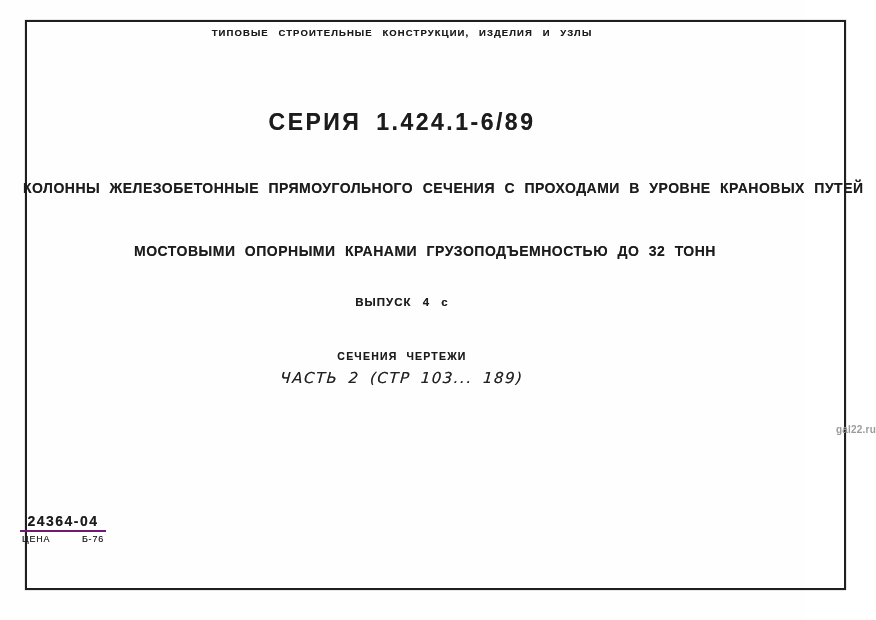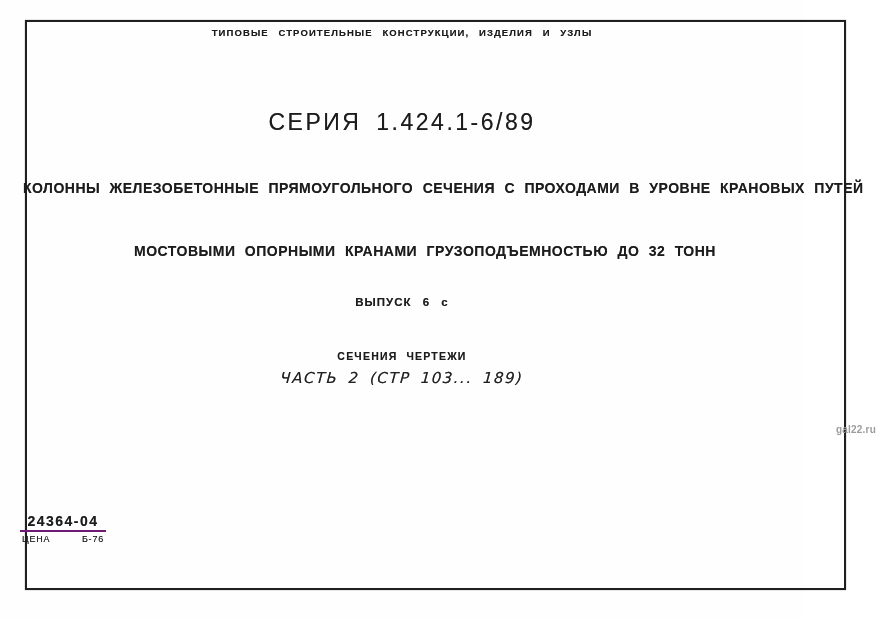--- a/index.html
+++ b/index.html
@@ -39,21 +39,21 @@
   .header-line {
     top: 27px;
     font-size: 9.5px;
     font-weight: bold;
     letter-spacing: 1.1px;
     word-spacing: 6px;
   }
   .series-title {
     top: 109px;
     font-size: 23px;
-    font-weight: normal;
+    font-weight: bold;
     letter-spacing: 2.5px;
     word-spacing: 6px;
   }
   .desc {
     font-size: 14px;
     font-weight: bold;
     letter-spacing: .5px;
     word-spacing: 5px;
     margin-left: 23px;
   }
@@ -138,21 +138,21 @@
 
   <div class="line header-line">ТИПОВЫЕ СТРОИТЕЛЬНЫЕ КОНСТРУКЦИИ, ИЗДЕЛИЯ И УЗЛЫ</div>
 
   <div class="line series-title">СЕРИЯ 1.424.1-6/89</div>
 
   <div class="line desc desc-1">КОЛОННЫ ЖЕЛЕЗОБЕТОННЫЕ ПРЯМОУГОЛЬНОГО СЕЧЕНИЯ С ПРОХОДАМИ В УРОВНЕ КРАНОВЫХ ПУТЕЙ</div>
 
 
   <div class="line desc desc-3">МОСТОВЫМИ ОПОРНЫМИ КРАНАМИ ГРУЗОПОДЪЕМНОСТЬЮ ДО 32 ТОНН</div>
 
-  <div class="line issue-line">ВЫПУСК 6 с</div>
+  <div class="line issue-line">ВЫПУСК 4 с</div>
 
 
   <div class="line drawings-line">СЕЧЕНИЯ ЧЕРТЕЖИ</div>
 
   <div class="line part-note">ЧАСТЬ 2 (СТР 103... 189)</div>
 
   <div class="stamp">
     <div class="stamp-code">24364-04</div>
     <div class="stamp-price">
       <span>ЦЕНА</span>

